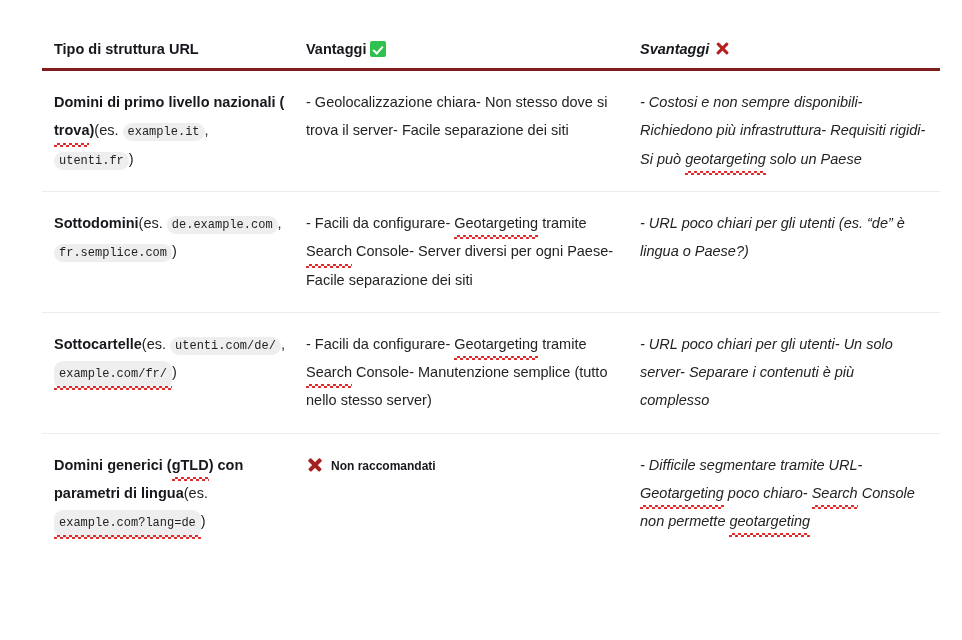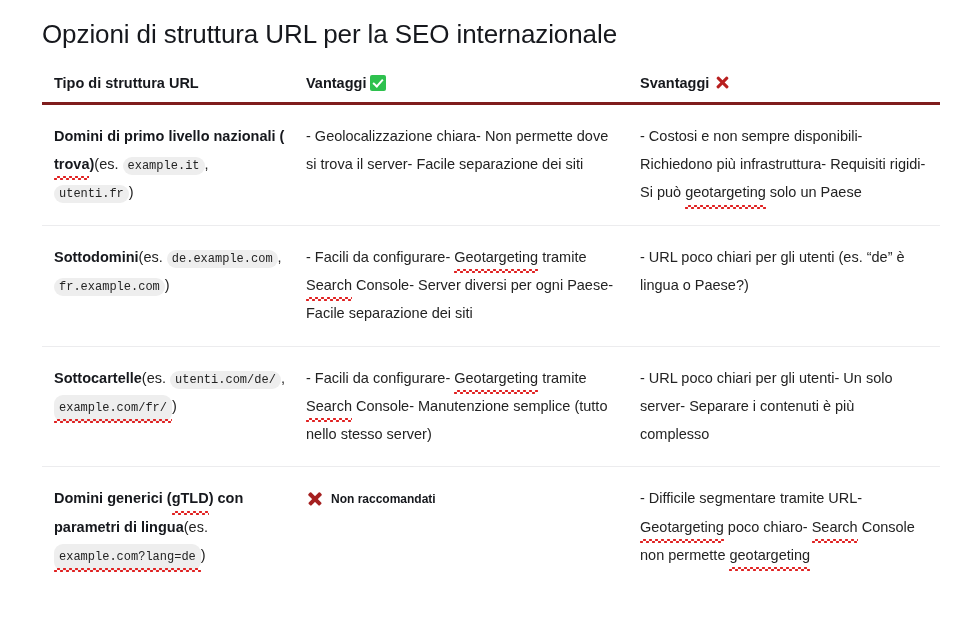--- a/index.html
+++ b/index.html
@@ -69,21 +69,21 @@
     border-bottom: none;
   }
 
   col.c-type  { width: 262px; }
   col.c-pro   { width: 330px; }
   col.c-con   { width: 306px; }
 
   td.cell-type { padding-left: 12px; }
   th.col-type  { padding-left: 12px; }
   td.cell-pro, th.col-pro { padding-left: 2px; }
-  td.cell-con, th.col-con { padding-left: 6px; }
+  td.cell-con, th.col-con { padding-left: 6px; font-style: italic; }
 
   .type-name {
     font-weight: 700;
     color: #16181d;
   }
 
   
   code, .code {
     font-family: "Liberation Mono", "DejaVu Sans Mono", monospace;
     font-size: 12px;
@@ -177,21 +177,20 @@
     font-weight: 700;
     color: #16181d;
     font-size: 12px;
   }
 </style>
 </head>
 <body>
 
 <div class="page">
 
-  <h1 class="doc-title">Opzioni di struttura URL per la SEO internazionale</h1>
 
   <table class="url-table">
     <colgroup>
       <col class="c-type">
         <col class="c-pro">
         <col class="c-con">
     </colgroup>
     <thead>
       <tr>
         <th class="col-type"><span>Tipo di struttura URL</span></th>
@@ -201,32 +200,32 @@
     </thead>
     <tbody>
 
       <tr>
         <td class="cell-type">
           <span class="type-name">Domini di primo livello nazionali (<span class="sp">trova</span>)</span><span>(es.</span>
           <code>example.it</code><span>,</span>
           <code>utenti.fr</code><span>)</span>
         </td>
         <td class="cell-pro">
-          <span>- Geolocalizzazione chiara- Non permette dove si trova il server- Facile separazione dei siti</span>
+          <span>- Geolocalizzazione chiara- Non stesso dove si trova il server- Facile separazione dei siti</span>
         </td>
         <td class="cell-con">
           - Costosi e non sempre disponibili- Richiedono più infrastruttura- Requisiti rigidi- Si può <span class="sp">geotargeting</span> solo un Paese
         </td>
       </tr>
 
       <tr>
         <td class="cell-type">
           <span class="type-name">Sottodomini</span><span>(es.</span>
           <code>de.example.com</code><span>,</span>
-          <code>fr.example.com</code><span>)</span>
+          <code>fr.semplice.com</code><span>)</span>
         </td>
         <td class="cell-pro">
           - Facili da configurare- <span class="sp">Geotargeting</span> tramite <span class="sp">Search</span> Console- Server diversi per ogni Paese- Facile separazione dei siti
         </td>
         <td class="cell-con">
           <span>- URL poco chiari per gli utenti (es. “de” è lingua o Paese?)</span>
         </td>
       </tr>
 
       <tr>

